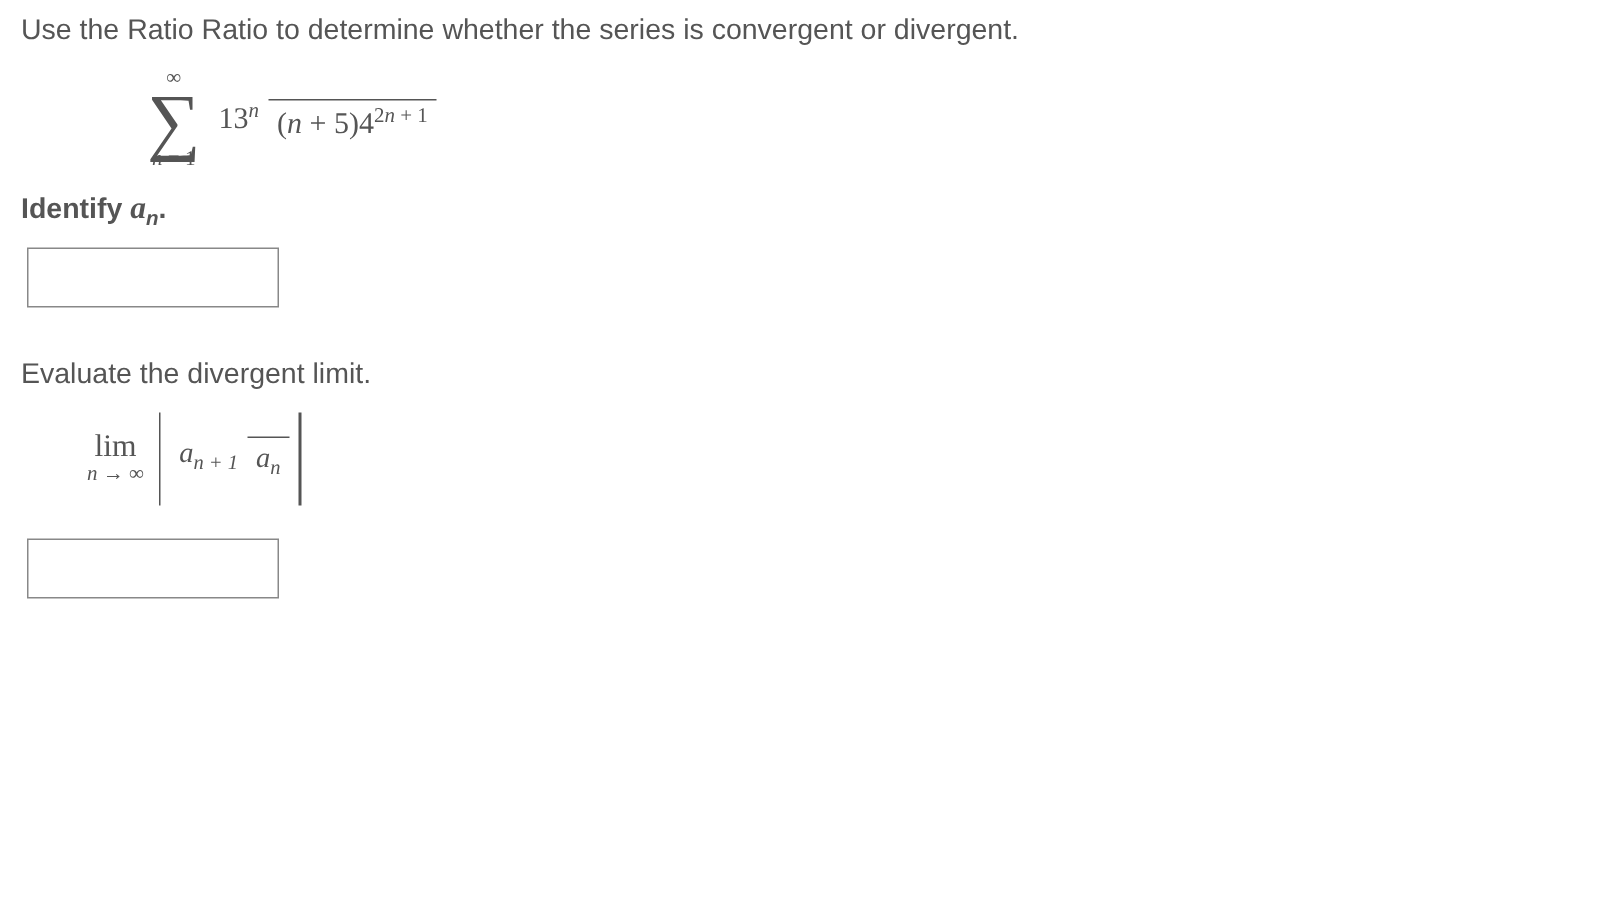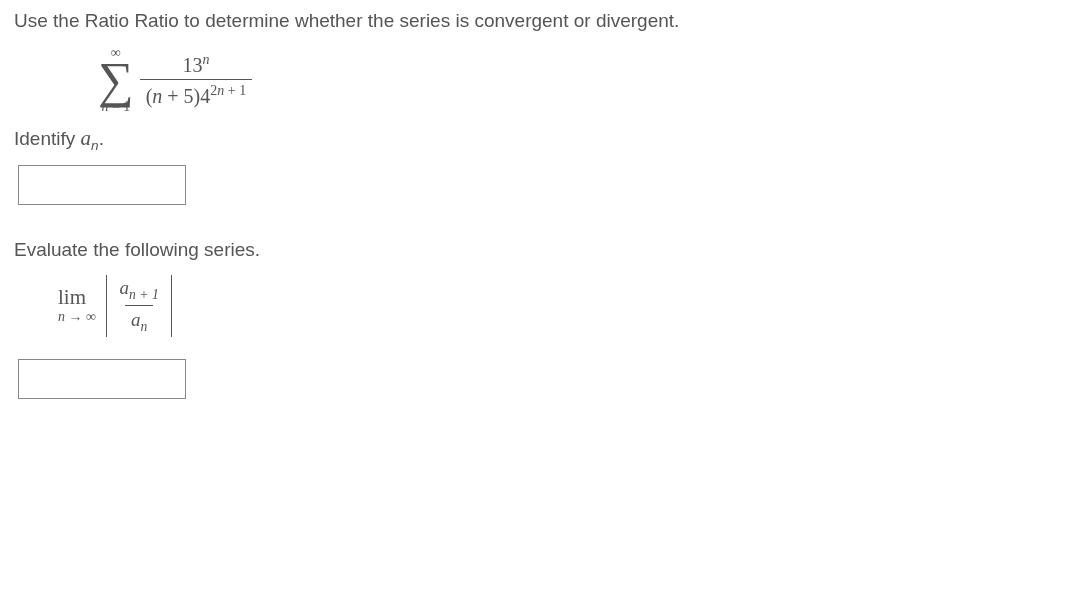--- a/index.html
+++ b/index.html
@@ -23,21 +23,21 @@
     flex-direction: column;
     align-items: center;
     line-height: 1;
     margin-right: 6px;
   }
   .sigma-sym { font-size: 50px; font-family: 'Times New Roman', serif; line-height: 0.8; }
   .sigma-top, .sigma-bot { font-size: 14px; font-family: 'Times New Roman', serif; }
   .sigma-bot .it { font-style: italic; }
   .frac {
     display: inline-flex;
-    flex-direction: column;
+    flex-direction: row;
     align-items: center;
     font-family: 'Times New Roman', serif;
     font-size: 20px;
     vertical-align: middle;
   }
   .frac > .num { padding: 0 6px 2px 6px; }
   .frac > .den { border-top: 1.4px solid #555; padding: 3px 6px 0 6px; }
   .sup { font-size: 0.7em; vertical-align: super; }
   .sub { font-size: 0.72em; vertical-align: sub; font-style: italic; }
   .answer-box {
@@ -52,20 +52,21 @@
     font-family: 'Times New Roman', serif;
   }
   .limit-block {
     display: flex;
     align-items: center;
     margin: 14px 0 10px 44px;
   }
   .lim-wrap {
     display: flex;
     flex-direction: column;
+    align-items: center;
     line-height: 1;
     margin-right: 10px;
     font-family: 'Times New Roman', serif;
   }
   .lim-top { font-size: 21px; }
   .lim-bot { font-size: 14px; margin-top:2px; }
   .abs-bar {
     display: inline-block;
     width: 1.5px;
     background: #555;
@@ -92,29 +93,29 @@
   <div class="frac">
     <div class="num">
       <span>13</span><span class="sup math-ital">n</span>
     </div>
     <div class="den">
       <span>(</span><span class="math-ital">n</span><span> + 5)4</span><span class="sup"><span>2</span><span class="math-ital">n</span><span> + 1</span></span>
     </div>
   </div>
 </div>
 
-<div style="margin-top:6px;">
+<div style="margin-top:6px;font-weight:bold;">
   <span>Identify </span><span class="math-ital" style="font-size:21px;">a</span><span class="sub">n</span><span>.</span>
 </div>
 
 <input type="text" class="answer-box" style="">
 
 <div class="section-gap"></div>
 
-<div>Evaluate the following series.</div>
+<div>Evaluate the divergent limit.</div>
 
 <div class="limit-block">
   <div class="lim-wrap">
     <span class="lim-top">lim</span>
     <span class="lim-bot"><span class="math-ital">n</span><span> → ∞</span></span>
   </div>
   <div class="abs-wrap">
     <span class="abs-bar"></span>
     <div class="abs-inner">
       <div class="frac ratio-frac">

